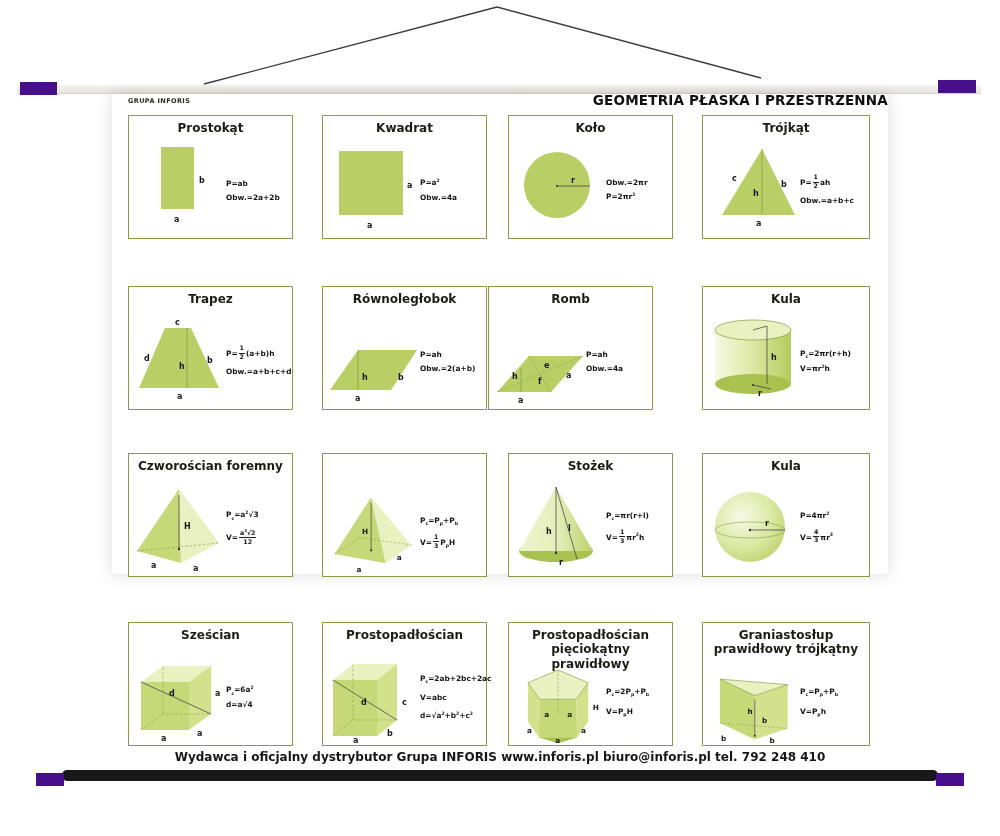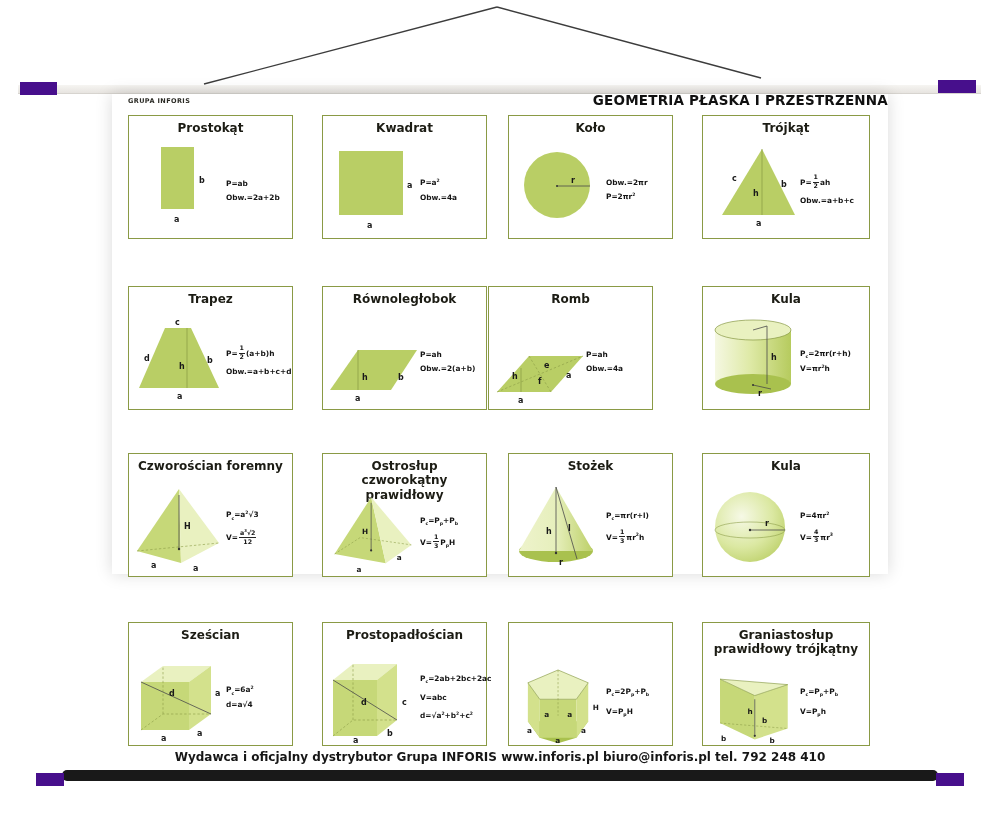--- a/index.html
+++ b/index.html
@@ -256,21 +256,20 @@
         <div class="formula">P<sub>c</sub>=a<sup>2</sup>√3</div>
         <div class="formula">V=<span class="frac">
               <span class="num">a<sup>3</sup>√2</span>
               <span class="den">12</span>
             </span></div>
       </div>
     </div>
   </div>
 
   <div class="card two-line" style="left:210px;top:359px">
-    <div class="card-title">Ostrosłup czworokątny prawidłowy</div>
     <div class="card-body">
       <svg class="shape" viewBox="0 0 95 94">
         <polygon points="46,8 6,70 62,80" class="fill-mid2"></polygon>
         <polygon points="46,8 62,80 90,60" class="fill-light"></polygon>
         <polyline points="6,70 34,52 90,60" class="hidden-edge"></polyline>
         <line x1="46" y1="14" x2="46" y2="66" class="thin"></line>
         <circle cx="46" cy="66" r="1.2" fill="#333"></circle>
         <text x="36" y="48" class="lbl">H</text>
         <text x="74" y="76" class="lbl">a</text>
         <text x="30" y="90" class="lbl">a</text>
@@ -367,20 +366,21 @@
       </svg>
       <div class="formulas tight">
         <div class="formula">P<sub>c</sub>=2ab+2bc+2ac</div>
         <div class="formula">V=abc</div>
         <div class="formula">d=√a<sup>2</sup>+b<sup>2</sup>+c<sup>2</sup></div>
       </div>
     </div>
   </div>
 
   <div class="card two-line" style="left:396px;top:528px">
+    <div class="card-title">Prostopadłościan pięciokątny prawidłowy</div>
     <div class="card-body">
       <svg class="shape" viewBox="0 0 95 94">
         <polygon points="14,68 27,86 47,92 67,86 80,68" class="fill-dark"></polygon>
         <polygon points="14,26 27,44 27,86 14,68" class="fill-mid"></polygon>
         <polygon points="27,44 67,44 67,86 27,86" class="fill-mid2"></polygon>
         <polygon points="67,44 80,26 80,68 67,86" class="fill-mid"></polygon>
         <polygon points="14,26 47,12 80,26 67,44 27,44" class="fill-light"></polygon>
         <polygon points="14,26 47,12 80,26 67,44 27,44" class="edge"></polygon>
         <line x1="47" y1="12" x2="47" y2="62" class="hidden-edge"></line>
         <text x="32" y="63" class="lbl">a</text>

